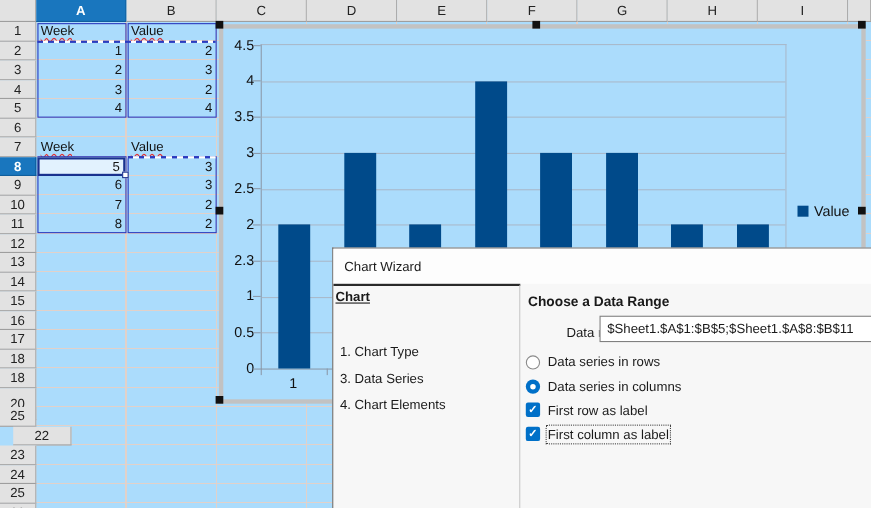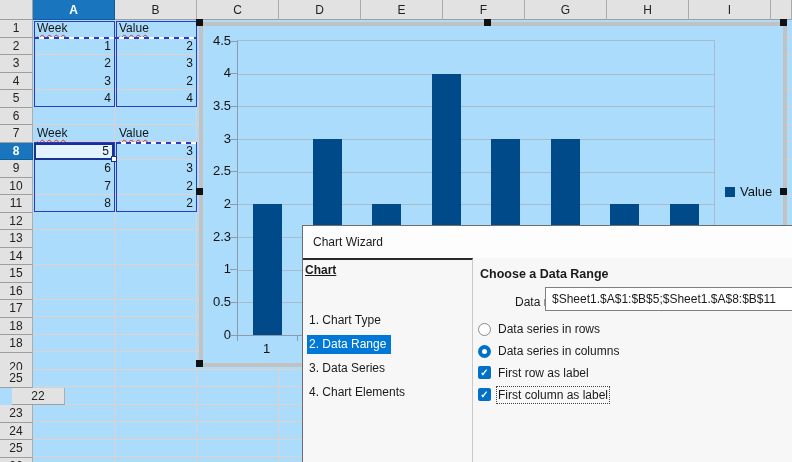--- a/index.html
+++ b/index.html
@@ -229,21 +229,20 @@
     </div>
 
   <div id="dialog">
     <div class="dlg-title">
       <span>Chart Wizard</span>
     </div>
     <div class="dlg-steps">
       <div class="steps-h">Chart</div>
       <div id="steps-list">
           <div class="step"><span>1. Chart Type</span></div>
-          <div class="step sel"><span>2. Data Range</span></div>
           <div class="step"><span>3. Data Series</span></div>
           <div class="step"><span>4. Chart Elements</span></div>
         </div>
     </div>
     <div class="dlg-content">
       <div class="content-h">Choose a Data Range</div>
       <div class="dr-label">Data range:</div>
       <div class="dr-field">
         <span>$Sheet1.$A$1:$B$5;$Sheet1.$A$8:$B$11</span>
       </div>

